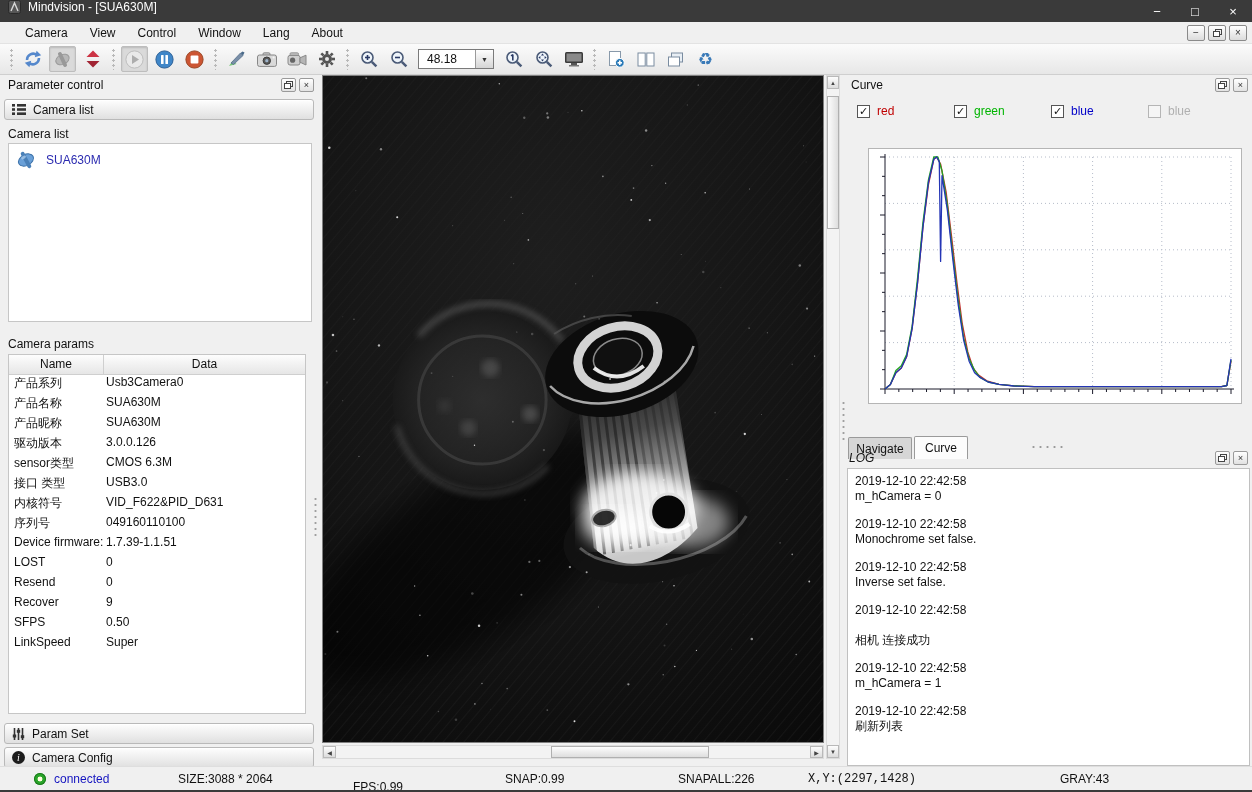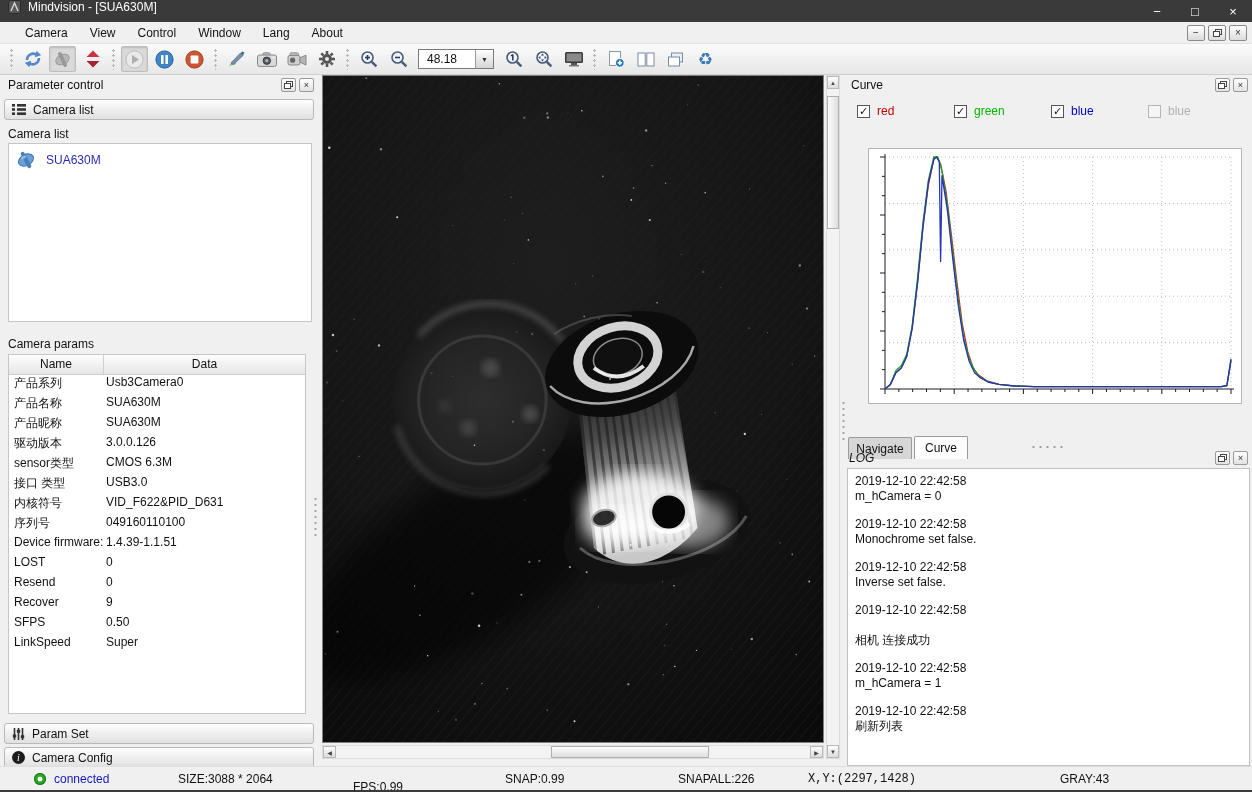--- a/index.html
+++ b/index.html
@@ -396,21 +396,21 @@
             <span class="td-value">VID_F622&amp;PID_D631</span>
           </div>
 
           <div class="tr">
             <span class="td-name">序列号</span>
             <span class="td-value">049160110100</span>
           </div>
 
           <div class="tr">
             <span class="td-name">Device firmware:</span>
-            <span class="td-value">1.4.39-1.1.51</span>
+            <span class="td-value">1.7.39-1.1.51</span>
           </div>
 
           <div class="tr">
             <span class="td-name">LOST</span>
             <span class="td-value">0</span>
           </div>
 
           <div class="tr">
             <span class="td-name">Resend</span>
             <span class="td-value">0</span>

